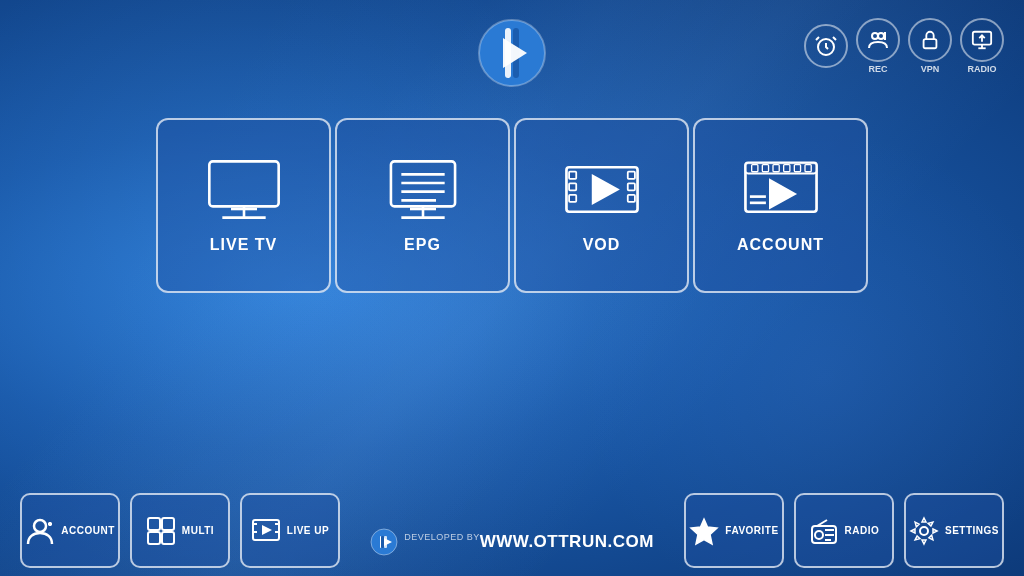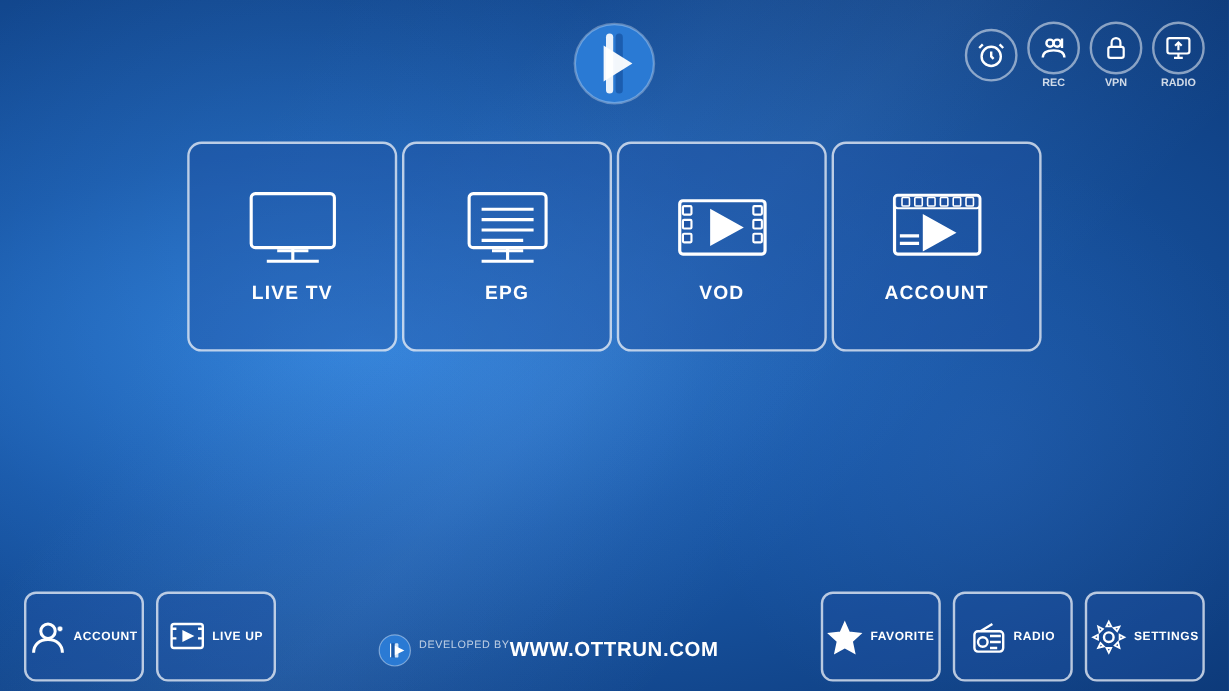--- a/index.html
+++ b/index.html
@@ -398,20 +398,31 @@
           <svg width="30" height="30" viewBox="0 0 30 30" fill="none" stroke="white" stroke-width="2.5">
             <circle cx="15" cy="10" r="6"></circle>
             <path d="M3 28c0-7 5-11 12-11s12 4 12 11"></path>
             <line x1="23" y1="8" x2="27" y2="8"></line>
             <line x1="25" y1="6" x2="25" y2="10"></line>
           </svg>
         </div>
         <span class="btn-label">ACCOUNT</span>
       </div>
 
+      <div class="bottom-btn">
+        <div class="btn-icon">
+          <svg width="30" height="30" viewBox="0 0 30 30" fill="none" stroke="white" stroke-width="2">
+            <rect x="2" y="2" width="12" height="12" rx="2"></rect>
+            <rect x="16" y="2" width="12" height="12" rx="2"></rect>
+            <rect x="2" y="16" width="12" height="12" rx="2"></rect>
+            <rect x="16" y="16" width="12" height="12" rx="2"></rect>
+          </svg>
+        </div>
+        <span class="btn-label">MULTI</span>
+      </div>
 
       <div class="bottom-btn">
         <div class="btn-icon">
           <svg width="30" height="30" viewBox="0 0 30 30" fill="none" stroke="white" stroke-width="2">
             <rect x="2" y="4" width="26" height="20" rx="2"></rect>
 
             <line x1="2" y1="8" x2="6" y2="8"></line>
             <line x1="2" y1="16" x2="6" y2="16"></line>
 
             <line x1="24" y1="8" x2="28" y2="8"></line>

